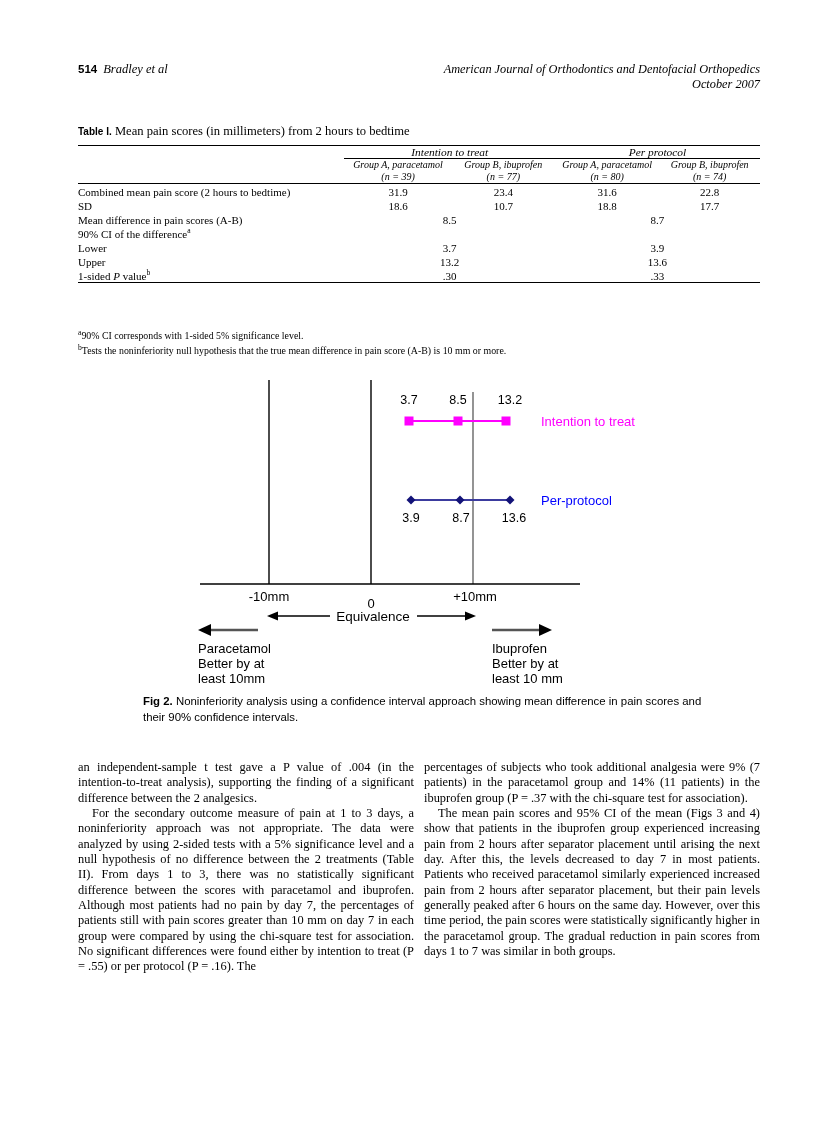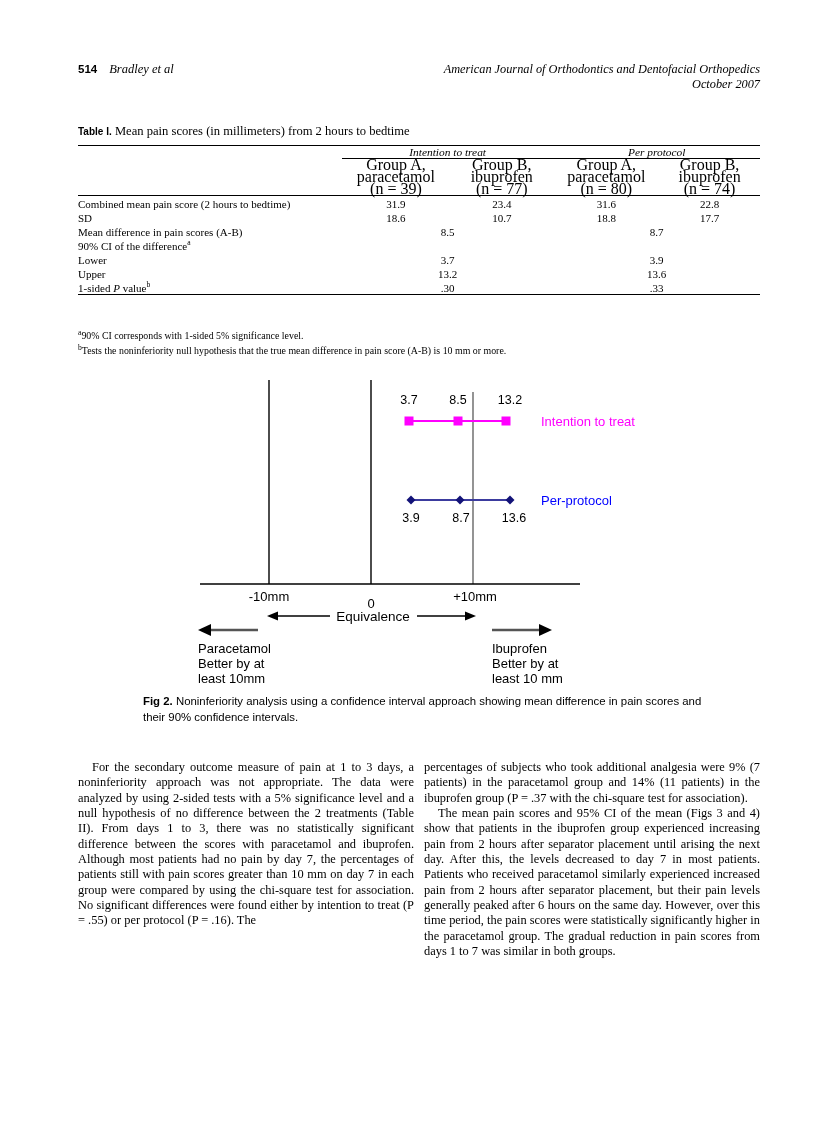--- a/index.html
+++ b/index.html
@@ -10,34 +10,34 @@
     color:#000;
     position:relative;
     overflow:hidden;
   }
   .page{position:absolute;left:0;top:0;width:838px;height:1122px;}
 
   
   .runhead{position:absolute;left:78px;top:62px;width:682px;height:34px;}
   .rh-left{position:absolute;left:0;top:0;font-size:11.5px;}
   .rh-left .pgnum{font-family:"Liberation Sans",sans-serif;font-weight:bold;font-size:11.5px;}
-  .rh-left .auth{font-style:italic;font-size:12.5px;padding-left:12px;}
+  .rh-left .auth{font-style:italic;font-size:12.5px;padding-left:6px;}
   .rh-right{position:absolute;right:0;top:0;text-align:right;font-style:italic;font-size:12.3px;line-height:14.5px;}
 
   
   .tbl-wrap{position:absolute;left:78px;top:124px;width:682px;}
   .tbl-title{font-size:12.6px;margin-bottom:6px;}
   .tbl-title .lbl{font-family:"Liberation Sans",sans-serif;font-weight:bold;font-size:10px;}
   table.data{border-collapse:collapse;width:682px;font-size:11px;}
   table.data td,table.data th{padding:0;font-weight:normal;vertical-align:bottom;}
   .rule-top{border-top:1.6px solid #000;}
   .rule-bot{border-bottom:1.1px solid #000;}
   .rule-thick-bot{border-bottom:1.6px solid #000;}
   .grp-head{text-align:center;font-style:italic;font-size:11.4px;padding:4px 0 3px 0;border-bottom:0.9px solid #000;}
-  .sub-head{text-align:center;font-size:16px;line-height:12px;padding:4px 0 4px 0;}
+  .sub-head{text-align:center;font-style:italic;font-size:10px;line-height:12px;padding:4px 0 4px 0;}
   .rowlabel{text-align:left;font-size:11px;padding:2px 0 1px 2px;white-space:nowrap;font-family:Liberation Serif, serif;}
   .cellnum{text-align:center;font-size:11px;padding:2px 0 1px 0;}
   .indent{padding-left:16px;}
   .spanL{text-align:center;}
   sup{font-size:7.6px;vertical-align:super;}
   .ital{font-style:italic;}
   .fnotes{position:absolute;left:78px;width:682px;font-size:9.9px;line-height:13.5px;}
 
   
   .figbox{position:absolute;left:78px;top:372px;width:682px;height:320px;}
@@ -222,20 +222,21 @@
       <text x="414" y="311" font-family="Liberation Sans, sans-serif" font-size="13" fill="#000">least 10 mm</text>
     </svg>
   </div>
 
   <div class="figcap">
     <b>Fig 2.</b>
     <span>Noninferiority analysis using a confidence interval approach showing mean difference in pain scores and their 90% confidence intervals.</span>
   </div>
 
   <div class="col left">
+    <p>an independent-sample t test gave a P value of .004 (in the intention-to-treat analysis), supporting the finding of a significant difference between the 2 analgesics.</p>
     <p class="ind">For the secondary outcome measure of pain at 1 to 3 days, a noninferiority approach was not appropriate. The data were analyzed by using 2-sided tests with a 5% significance level and a null hypothesis of no difference between the 2 treatments (Table II). From days 1 to 3, there was no statistically significant difference between the scores with paracetamol and ibuprofen. Although most patients had no pain by day 7, the percentages of patients still with pain scores greater than 10 mm on day 7 in each group were compared by using the chi-square test for association. No significant differences were found either by intention to treat (P = .55) or per protocol (P = .16). The</p>
   </div>
 
   <div class="col right">
     <p>percentages of subjects who took additional analgesia were 9% (7 patients) in the paracetamol group and 14% (11 patients) in the ibuprofen group (P = .37 with the chi-square test for association).</p>
     <p class="ind">The mean pain scores and 95% CI of the mean (Figs 3 and 4) show that patients in the ibuprofen group experienced increasing pain from 2 hours after separator placement until arising the next day. After this, the levels decreased to day 7 in most patients. Patients who received paracetamol similarly experienced increased pain from 2 hours after separator placement, but their pain levels generally peaked after 6 hours on the same day. However, over this time period, the pain scores were statistically significantly higher in the paracetamol group. The gradual reduction in pain scores from days 1 to 7 was similar in both groups.</p>
   </div>
 
 </div>
 

